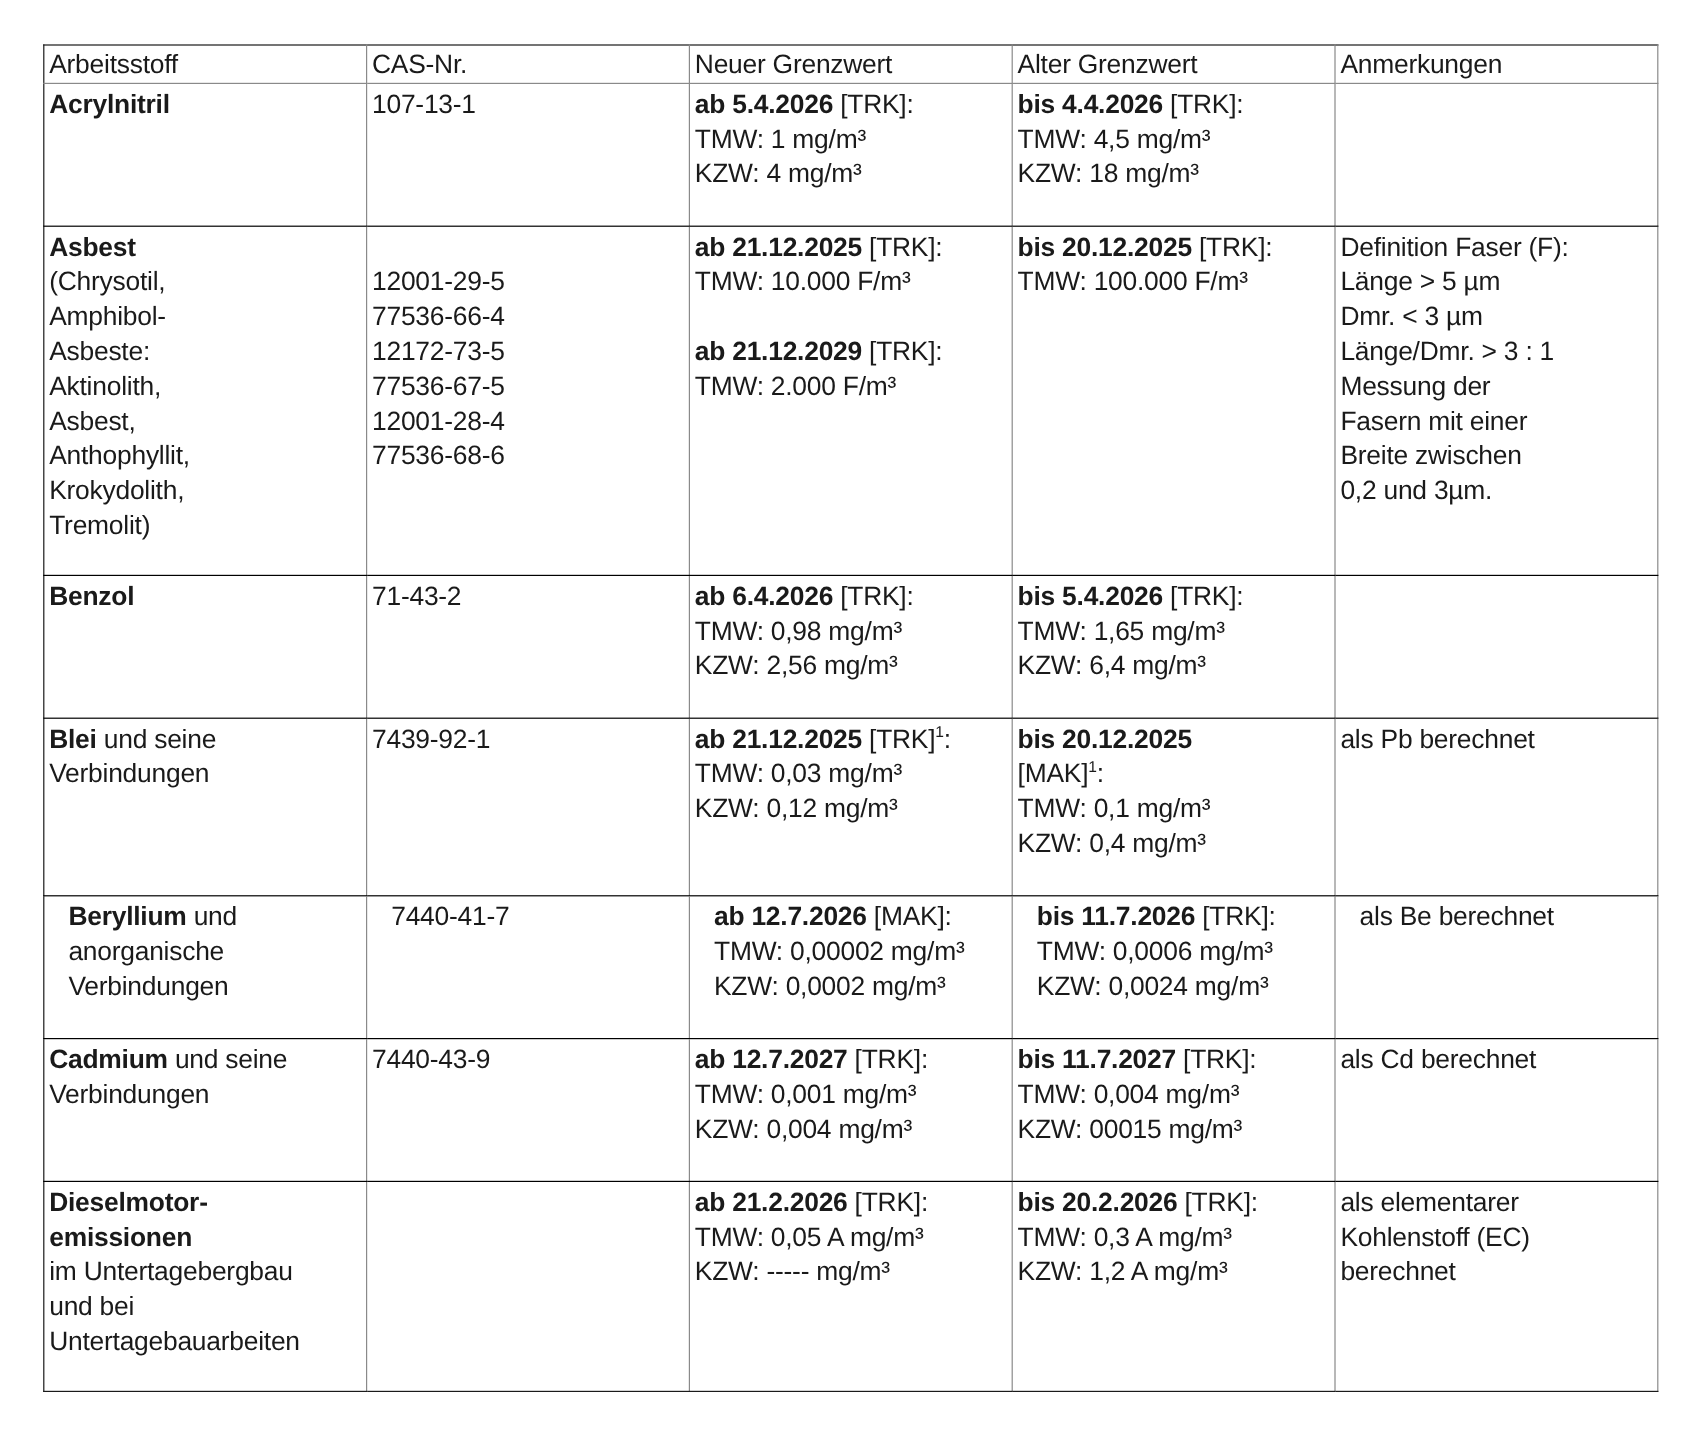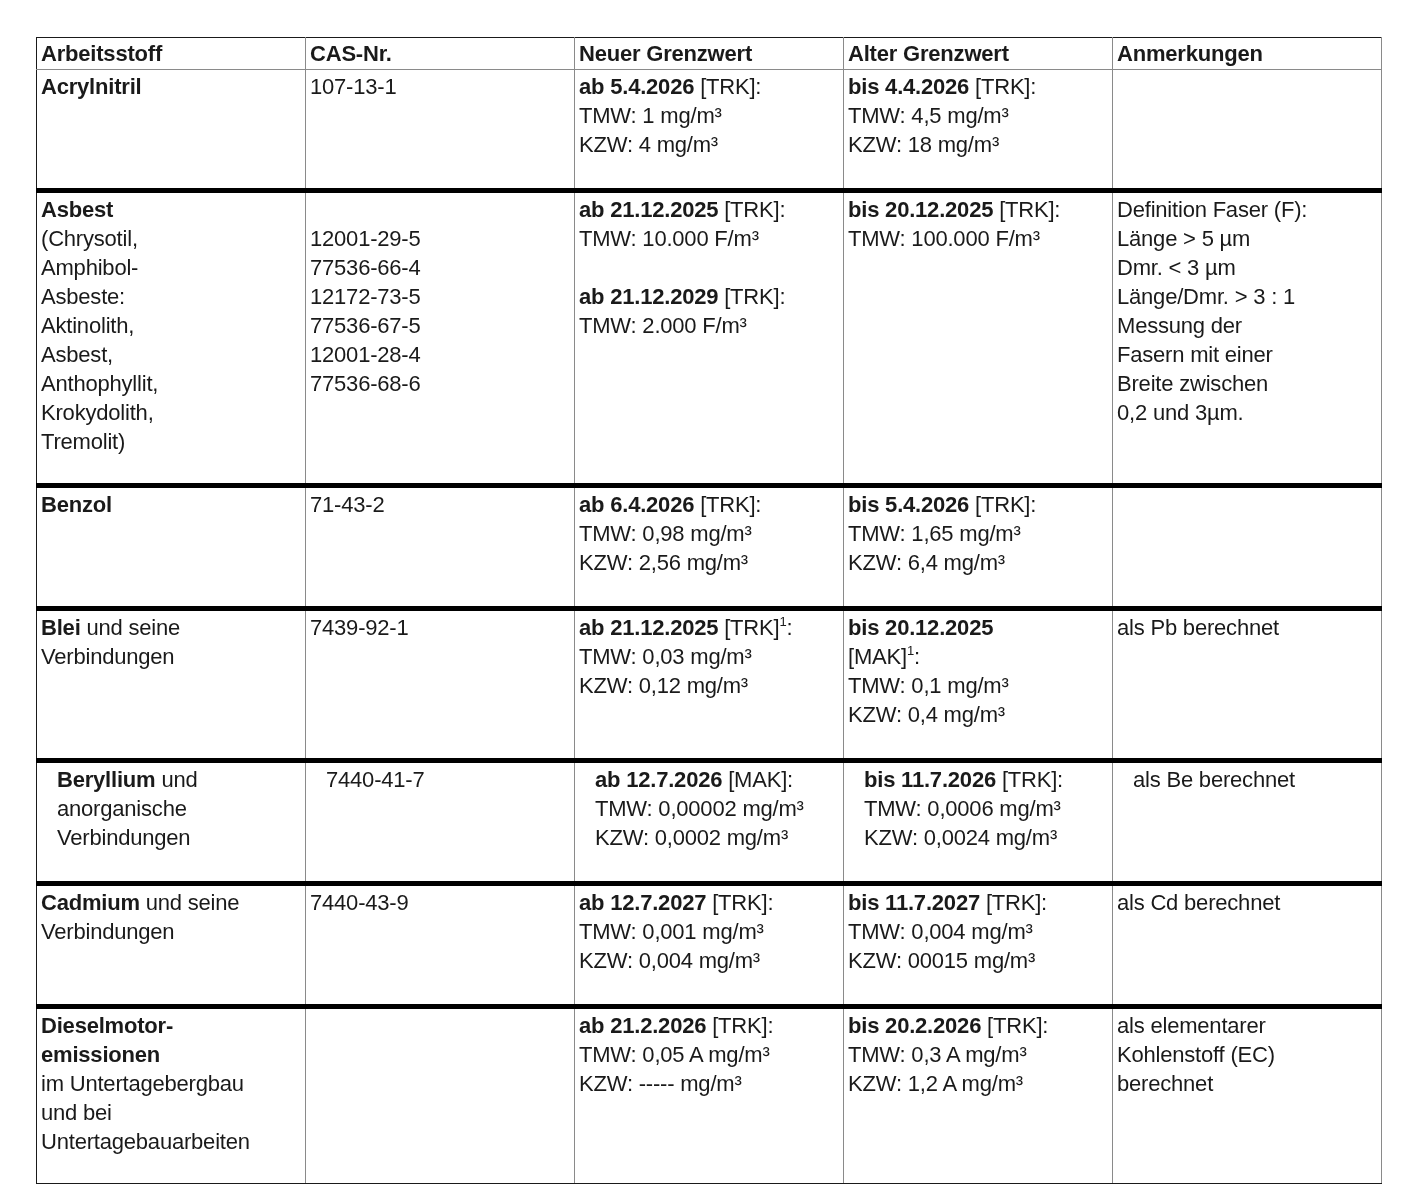--- a/index.html
+++ b/index.html
@@ -31,28 +31,28 @@
     table.limits col.c5 { width: 269px; }
     table.limits th, table.limits td {
       border-left: 1px solid #8a8a8a;
       border-right: 1px solid #8a8a8a;
       vertical-align: top;
       text-align: left;
       padding: 2px 4px 0 4px;
       letter-spacing: -0.2px;
     }
     table.limits th {
-      font-weight: bold;
+      font-weight: normal;
       height: 28px;
       line-height: 30px;
       padding-top: 1px;
       border-top: 1.5px solid #1a1a1a;
       border-bottom: 1px solid #8a8a8a;
     }
-    table.limits td { border-bottom: 5px solid #000000; }
+    table.limits td { border-bottom: 1px solid #000000; }
     table.limits tr.row-sep td { border-top: 1.5px solid #1a1a1a; }
     table.limits tr.last td { border-bottom: 1.5px solid #1a1a1a; }
     table.limits th:first-child, table.limits td:first-child { border-left: 1.5px solid #1a1a1a; }
     table.limits th:last-child, table.limits td:last-child { border-right: 1.5px solid #8a8a8a; }
     .b { font-weight: bold; }
     .line { display: block; white-space: nowrap; }
     .gap { display: block; height: 29px; }
     sup { font-size: 13px; line-height: 0; vertical-align: 9px; }
     tr.r1 td { height: 116px; }
     tr.r2 td { height: 288px; }

